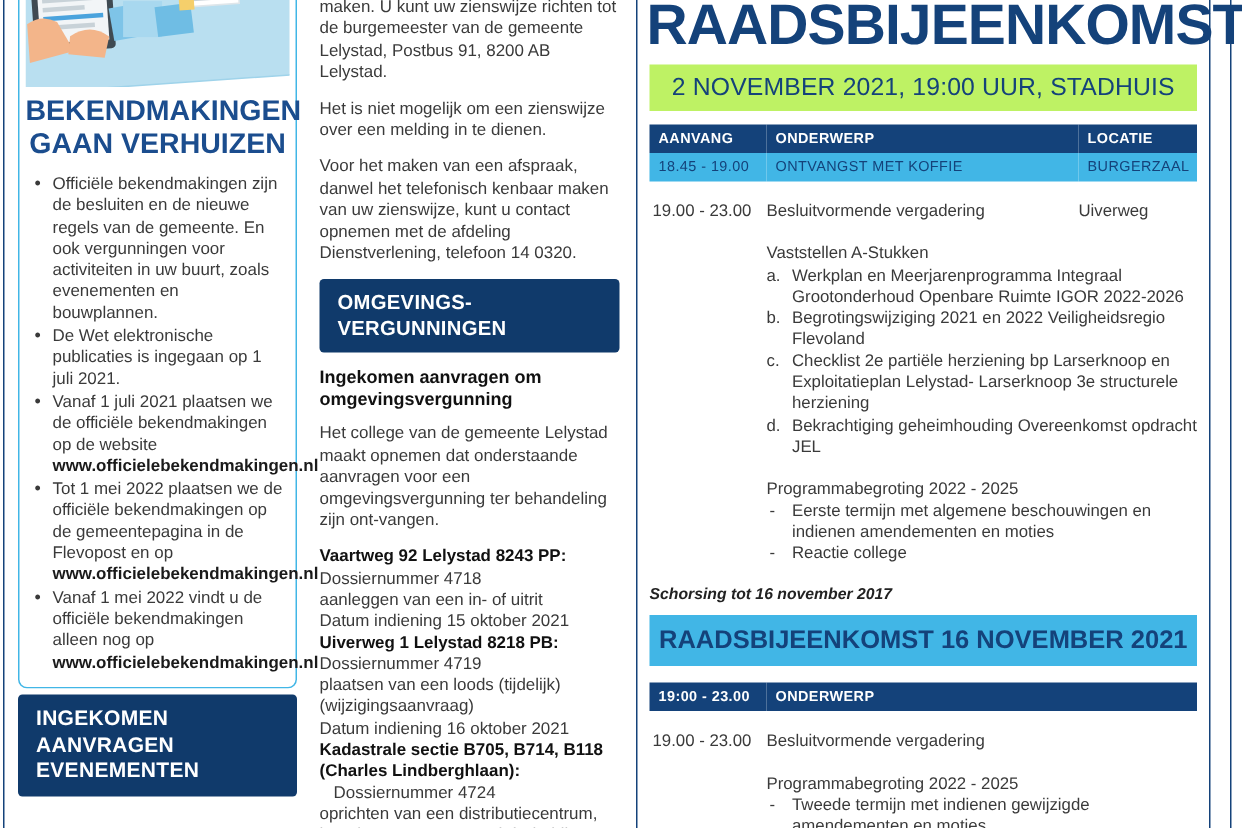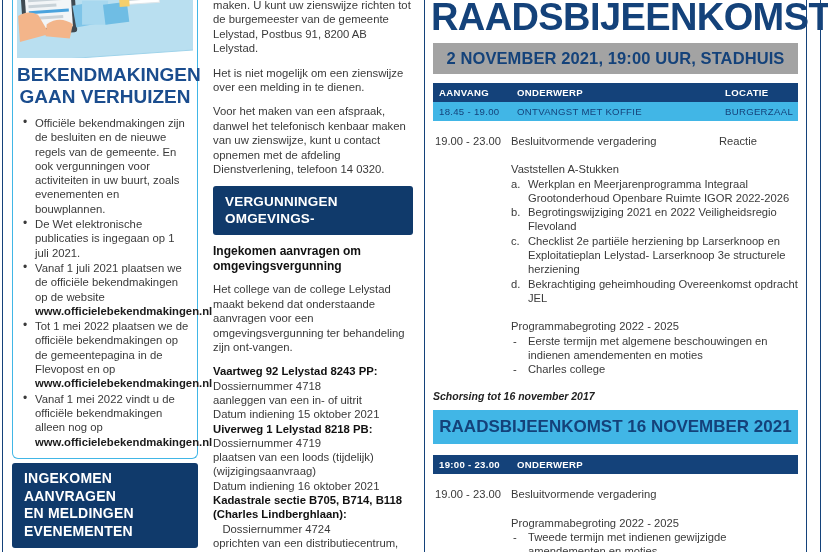--- a/index.html
+++ b/index.html
@@ -66,21 +66,21 @@
 
   .entry { font-size: 11.3px; line-height: 14.3px; color: #3a3a3a; }
   .entry .addr { font-weight: bold; color: #111; }
 
   
   .big-title {
     color: #14427A; font-weight: bold; font-size: 38px; line-height: 40px;
     letter-spacing: -0.6px; margin: -3px 0 6px -2px; white-space: nowrap;
   }
   .cyan-bar {
-    background: #a3a3a3; color: #14427A; font-weight: bold;
+    background: #bef264; color: #14427A; font-weight: normal;
     font-size: 16.5px; line-height: 20px; text-align: center;
     padding: 5px 4px 6px 4px; letter-spacing: .1px;
   }
   .tbl { width: 100%; border-collapse: collapse; table-layout: fixed; }
   .tbl th {
     background: #14427A; color: #fff; font-size: 9.6px; font-weight: bold;
     text-align: left; padding: 4px 6px 4px 6px; letter-spacing: .3px;
   }
   .tbl td.hl {
     background: #41B6E6; color: #14427A; font-size: 9.6px; font-weight: normal;
@@ -184,40 +184,39 @@
         <li><span>De Wet elektronische publicaties is ingegaan op 1 juli 2021.</span></li>
         <li><span>Vanaf 1 juli 2021 plaatsen we de officiële bekendmakingen op de website </span><b>www.officielebekendmakingen.nl</b></li>
         <li><span>Tot 1 mei 2022 plaatsen we de officiële bekendmakingen op de gemeentepagina in de Flevopost en op </span><b>www.officielebekendmakingen.nl</b></li>
         <li><span>Vanaf 1 mei 2022 vindt u de officiële bekendmakingen alleen nog op </span><b>www.officielebekendmakingen.nl</b></li>
       </ul>
     </div>
 
     <div style="position:absolute; left:4px; top:463px; width:186px;">
       <div class="navy-head">
         <div>INGEKOMEN AANVRAGEN</div>
-        <div>EN MELDINGEN</div>
         <div>EVENEMENTEN</div>
       </div>
 
     </div>
   </div>
 
   <div class="col col-mid">
     <div style="padding-top:0px;">
       <div class="p" style="margin-top:-2px;">maken. U kunt uw zienswijze richten tot de burgemeester van de gemeente Lelystad, Postbus 91, 8200 AB Lelystad.</div>
       <div class="p">Het is niet mogelijk om een zienswijze over een melding in te dienen.</div>
       <div class="p">Voor het maken van een afspraak, danwel het telefonisch kenbaar maken van uw zienswijze, kunt u contact opnemen met de afdeling Dienstverlening, telefoon 14 0320.</div>
 
       <div class="navy-head small" style="margin-top:7px;">
+        <div>OMGEVINGS-</div>
         <div>VERGUNNINGEN</div>
-        <div>OMGEVINGS-</div>
       </div>
 
       <div class="lead">Ingekomen aanvragen om omgevingsvergunning</div>
-      <div class="p">Het college van de college Lelystad maakt bekend dat onderstaande aanvragen voor een omgevingsvergunning ter behandeling zijn ont-vangen.</div>
+      <div class="p">Het college van de gemeente Lelystad maakt opnemen dat onderstaande aanvragen voor een omgevingsvergunning ter behandeling zijn ont-vangen.</div>
 
       <div>
         <div class="entry">
           <span class="addr">Vaartweg 92 Lelystad 8243 PP:</span>
           <div>Dossiernummer 4718</div>
           <div>aanleggen van een in- of uitrit</div>
           <div>Datum indiening 15 oktober 2021</div>
         </div>
         <div class="entry">
           <span class="addr">Uiverweg 1 Lelystad 8218 PB:</span>
@@ -253,38 +252,38 @@
         <td class="hl">18.45 - 19.00</td>
         <td class="hl">ONTVANGST MET KOFFIE</td>
         <td class="hl">BURGERZAAL</td>
       </tr>
     </tbody>
       </table>
 
     <div class="agenda-row" style="margin-top:13px;">
       <div class="time">19.00 - 23.00</div>
       <div class="subj">Besluitvormende vergadering</div>
-      <div class="loc">Reactie</div>
+      <div class="loc">Uiverweg</div>
     </div>
 
     <div class="sub-block" style="margin-top:14px;">
       <div>Vaststellen A-Stukken</div>
       <ol class="alpha">
         <li><span class="mk">a.</span><span>Werkplan en Meerjarenprogramma Integraal Grootonderhoud Openbare Ruimte IGOR 2022-2026</span></li>
         <li><span class="mk">b.</span><span>Begrotingswijziging 2021 en 2022 Veiligheidsregio Flevoland</span></li>
         <li><span class="mk">c.</span><span>Checklist 2e partiële herziening bp Larserknoop en Exploitatieplan Lelystad- Larserknoop 3e structurele herziening</span></li>
         <li><span class="mk">d.</span><span>Bekrachtiging geheimhouding Overeenkomst opdracht JEL</span></li>
       </ol>
     </div>
 
     <div class="sub-block" style="margin-top:14px;">
       <div>Programmabegroting 2022 - 2025</div>
       <ul class="dash">
         <li><span class="mk">-</span><span>Eerste termijn met algemene beschouwingen en indienen amendementen en moties</span></li>
-        <li><span class="mk">-</span><span>Charles college</span></li>
+        <li><span class="mk">-</span><span>Reactie college</span></li>
       </ul>
     </div>
 
     <div class="schorsing" style="margin-top:14px;">Schorsing tot 16 november 2017</div>
 
     <div class="cyan-bar2" style="margin-top:8px;">RAADSBIJEENKOMST 16 NOVEMBER 2021</div>
 
     <table class="tbl" style="margin-top:11px;">
       <tbody>
           <tr>

